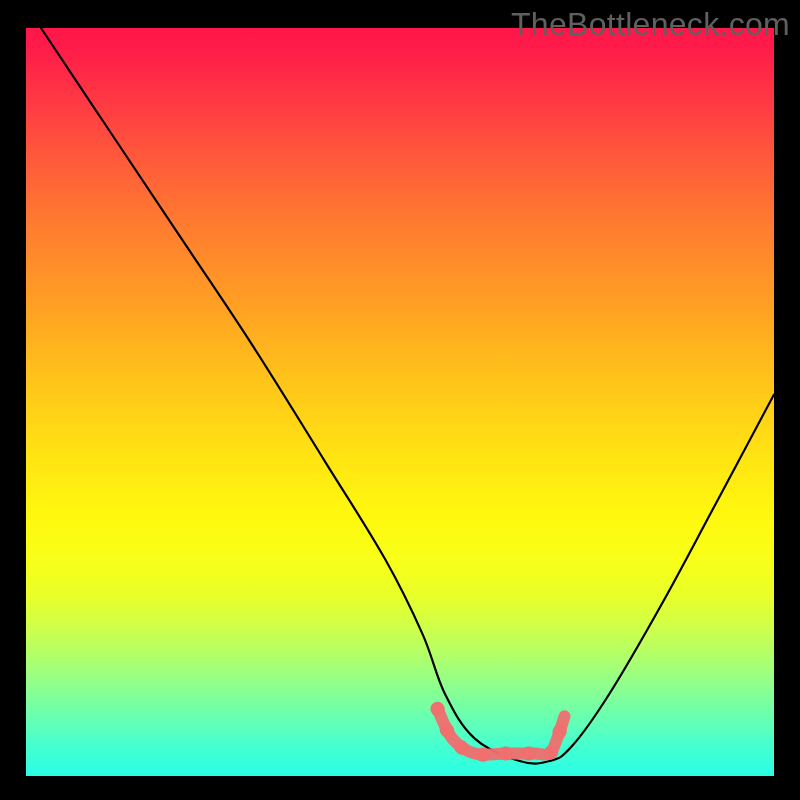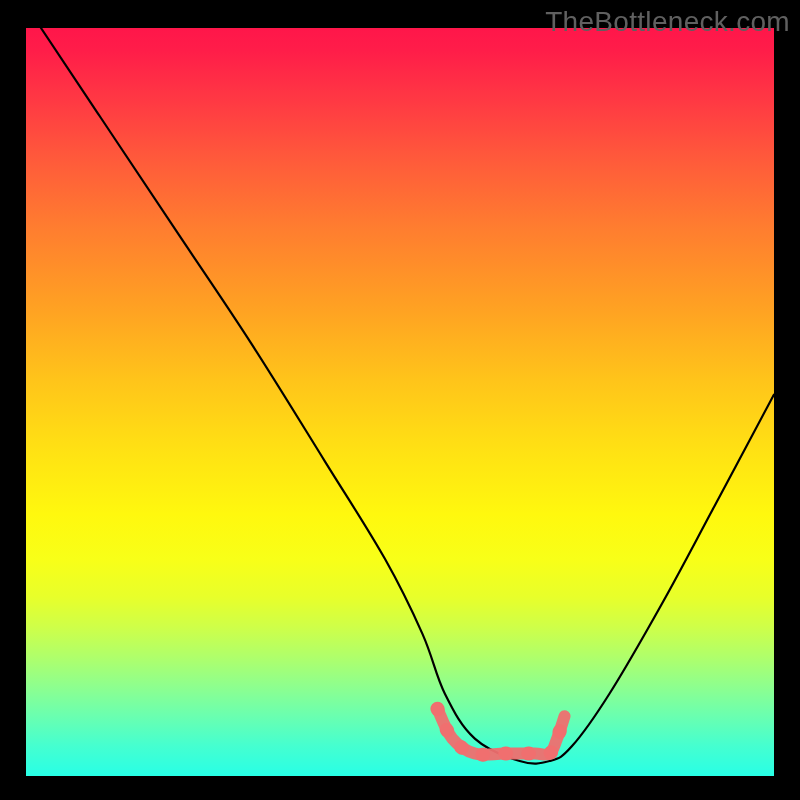--- a/index.html
+++ b/index.html
@@ -2,21 +2,21 @@
 <html><head>
 <meta charset="utf-8">
 <style>
   * { margin: 0; padding: 0; box-sizing: border-box; }
   body { width: 800px; height: 800px; background: #000; position: relative; font-family: Arial, sans-serif; }
   .watermark {
     position: absolute;
     top: 6px;
     right: 10px;
     color: #606060;
-    font-size: 28px;
+    font-size: 32px;
     font-weight: 500;
     letter-spacing: 0.3px;
     z-index: 10;
     margin-left: 8px;
   }
   .chart-frame {
     position: absolute;
     top: 26px;
     left: 24px;
     width: 752px;

